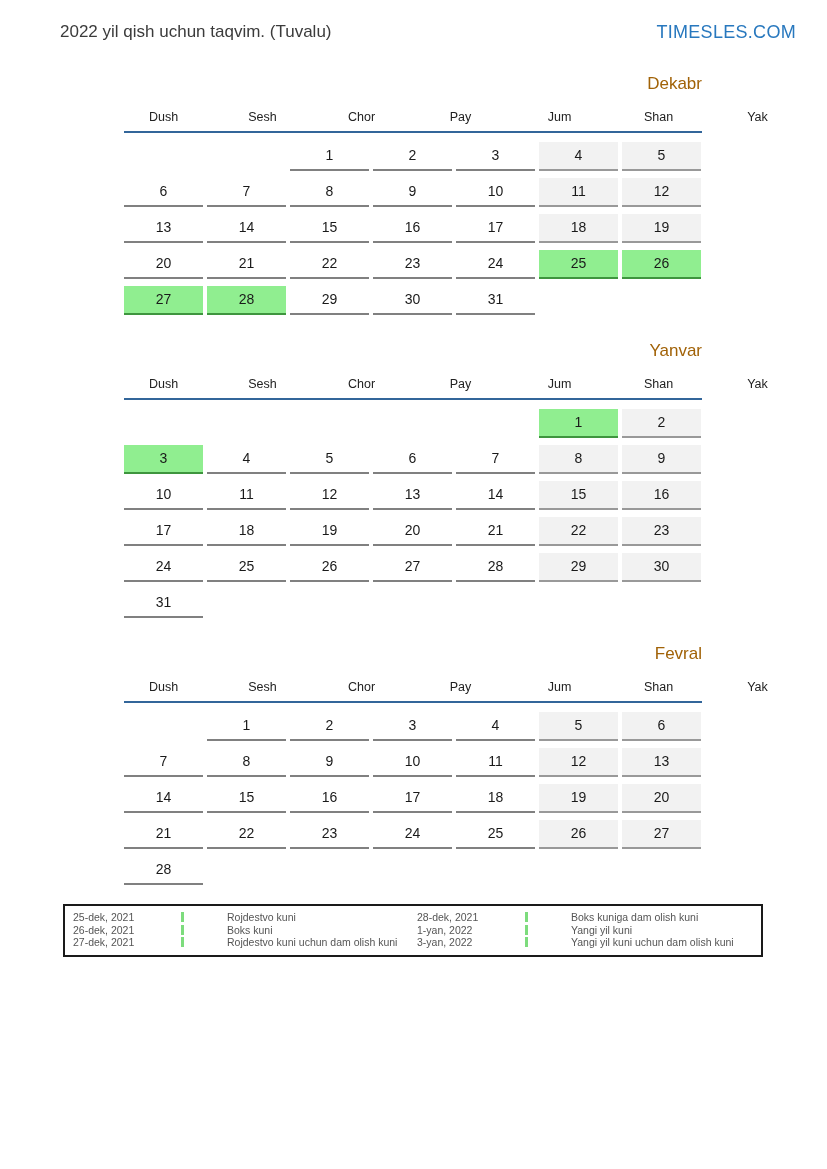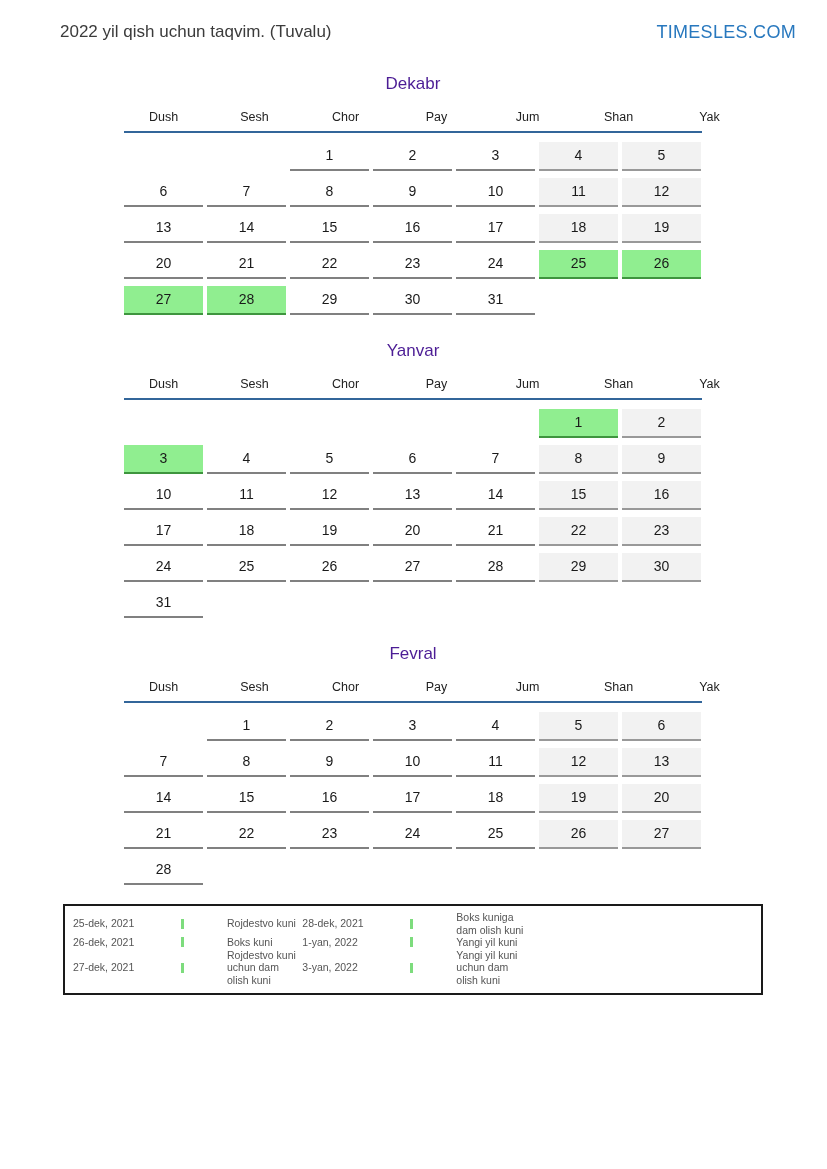--- a/index.html
+++ b/index.html
@@ -19,25 +19,25 @@
     color: #3b3b3b; line-height: 24px;
   }
   .site-link {
     font-size: 18px; font-weight: 500; color: #2878be;
     letter-spacing: 0.3px; line-height: 24px; text-decoration: none;
     cursor: pointer;
   }
   .month { width: 578px; margin-left: 124px; margin-top: 26px; }
   .month:first-child { margin-top: 30px; }
   .month-title {
-    text-align: center; color: #4c1d95; font-size: 17px;
+    text-align: right; color: #a16207; font-size: 17px;
     line-height: 20px; margin: 0 0 16px 0; font-weight: normal;
   }
   .weekday-row {
-    display: grid; grid-template-columns: repeat(7, 79px); column-gap: 12px;
+    display: grid; grid-template-columns: repeat(7, 79px); column-gap: 20px;
     padding-bottom: 6px; border-bottom: 2.5px solid #33669a;
   }
   .weekday-label {
     text-align: center; font-size: 12.5px; color: #222222; line-height: 15px;
   }
   .grid {
     display: grid; grid-template-columns: repeat(7, 79px);
     column-gap: 4px; row-gap: 7px; margin-top: 9px;
   }
   .cell {
@@ -47,21 +47,21 @@
   }
   .cell.n { border-bottom-color: #808080; }
   .cell.w { background: #f2f2f2; border-bottom-color: #999999; }
   .cell.h { background: #90ee90; border-bottom-color: #3e953e; }
   .cell.e { border-bottom-color: transparent; }
   .legend {
     margin: 19px 0 0 63px; width: 700px;
     border: 2px solid #1a1a1a;
     padding: 5px 0 6px 8px;
     display: grid;
-    grid-template-columns: 1fr 1fr 1fr;
+    grid-template-columns: 1fr 1fr;
     grid-template-rows: repeat(3, auto);
     grid-auto-flow: column;
   }
   .legend-entry {
     display: flex; align-items: center;
     font-size: 10.5px; color: #555555; line-height: 12.6px;
   }
   .legend-date { width: 108px; flex-shrink: 0; }
   .legend-marker {
     width: 3px; height: 10px; background: #7ddc7d;

